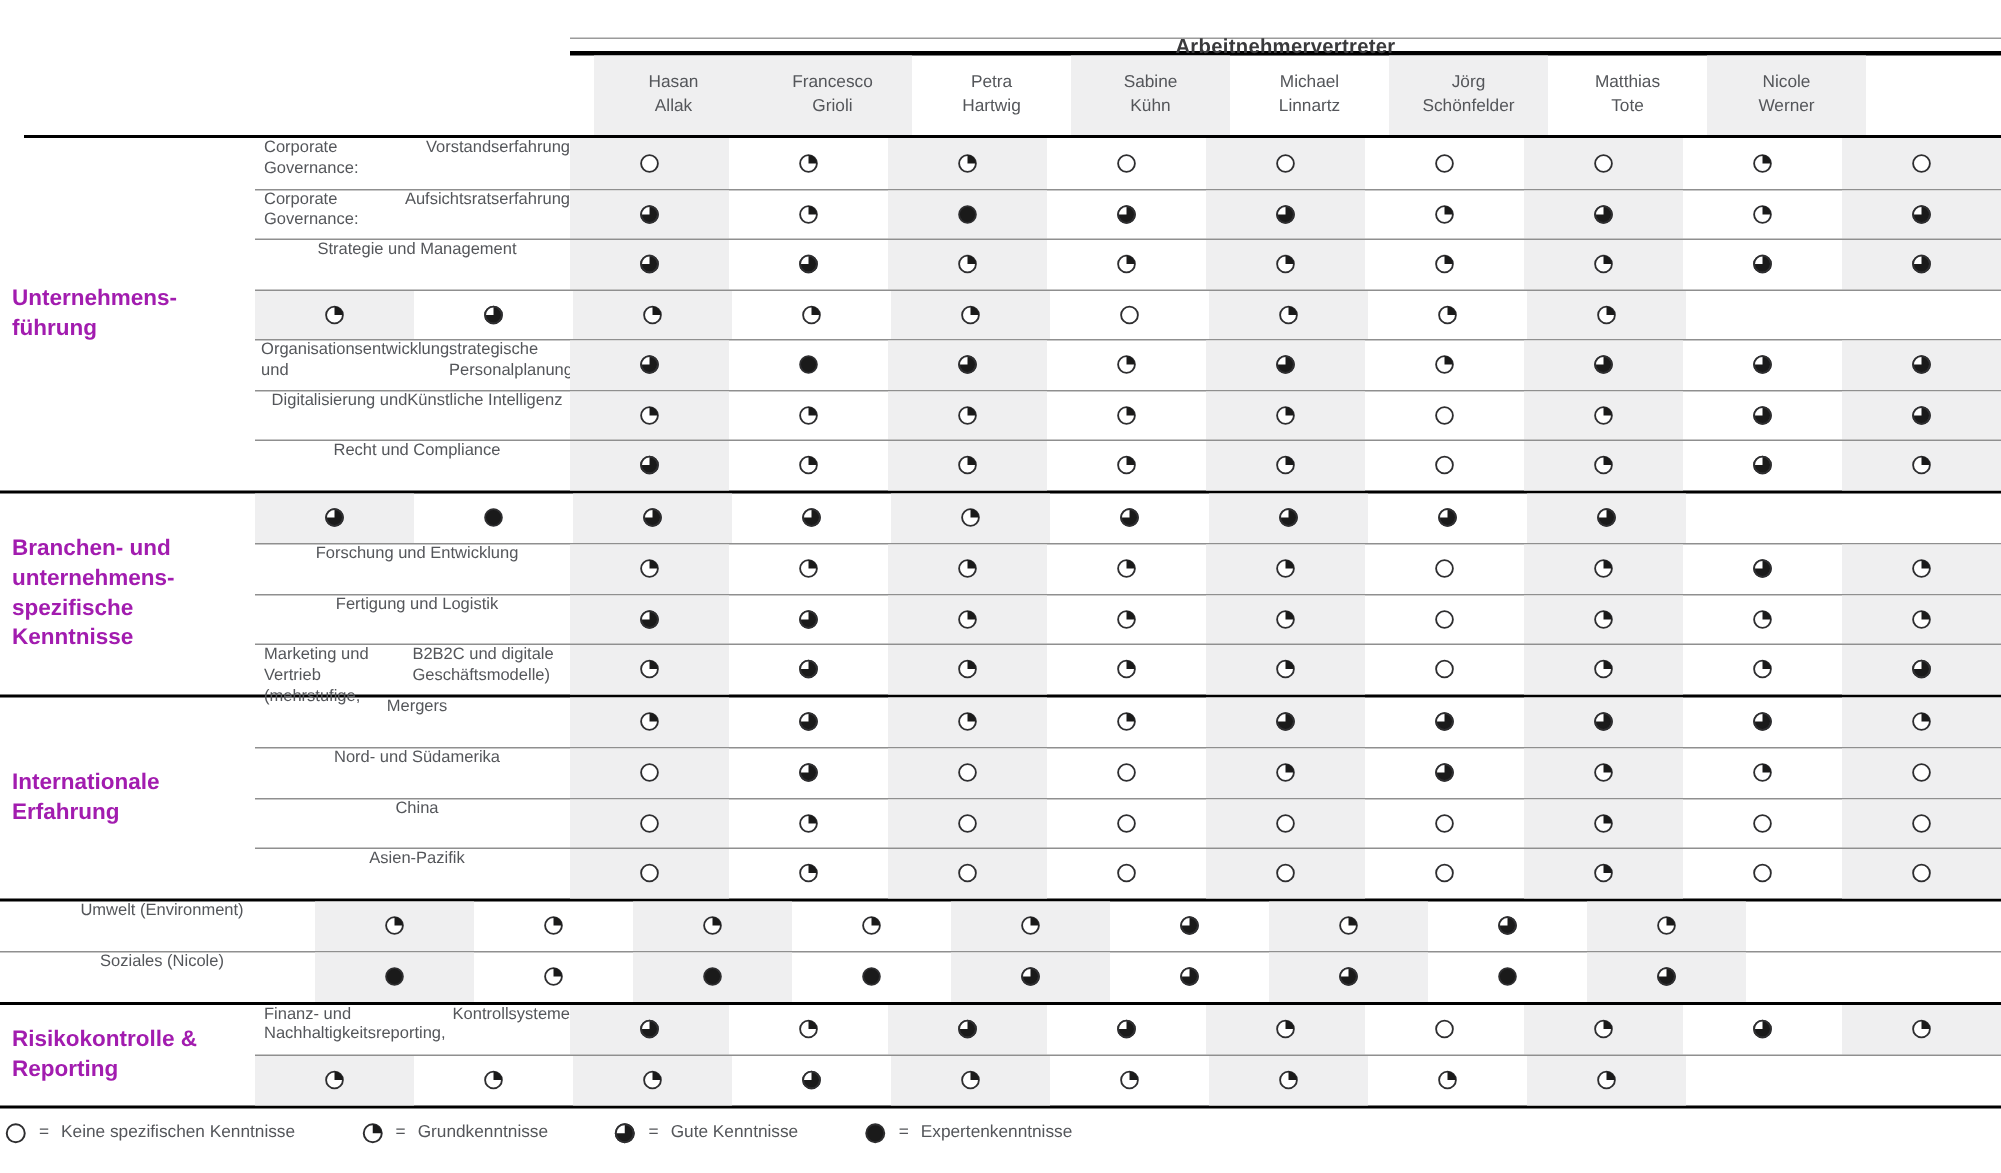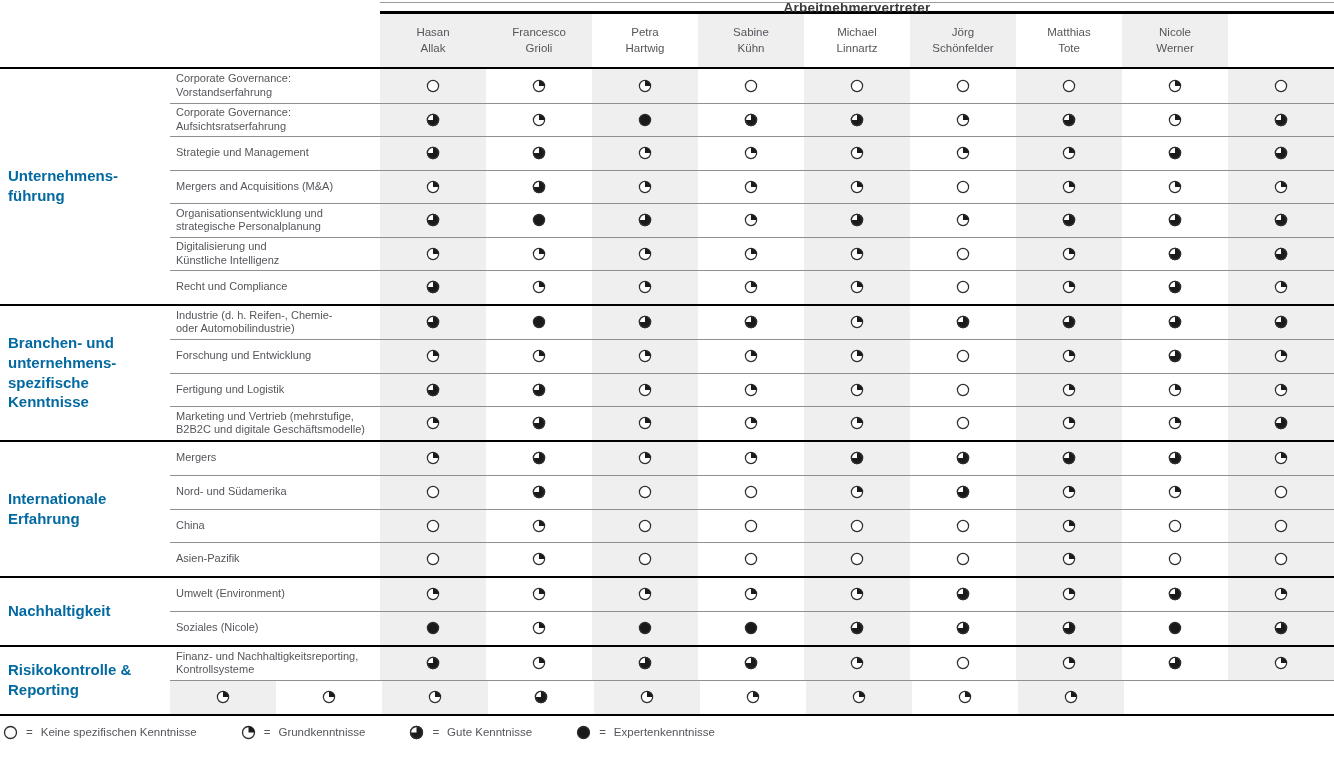--- a/index.html
+++ b/index.html
@@ -1,41 +1,41 @@
 <!DOCTYPE html>
 <html><head>
 <meta charset="utf-8">
 <style>
   * { box-sizing: border-box; }
   html,body { margin:0; padding:0; background:#fff; }
   body { font-family:"Liberation Sans", sans-serif; }
   .page { width:1334px; height:782px; background:#fff; overflow:hidden; position:relative; }
 
   
-  .header-band { display:flex; height:14px; }
+  .header-band { display:flex; height:14px;margin-top:23px; }
   .header-spacer { width:380px; }
   .header-title-wrap { flex:1; margin-top:2px; border-top:1px solid #9b9b9b; border-bottom:3px solid #000;
                        display:flex; align-items:center; justify-content:center; }
   .header-title { font-weight:bold; font-size:13.5px; color:#3a3a3c; letter-spacing:.2px; }
 
   
-  .names-row { display:flex; height:55px; border-bottom:2.5px solid #000; }
+  .names-row { display:flex; height:55px; border-bottom:2.5px solid #000;margin-left:16px; }
   .names-spacer { width:380px; }
   .name-cell { width:106px; display:flex; flex-direction:column; align-items:center; justify-content:center;
                font-size:11.5px; color:#54565a; line-height:1.35; text-align:center; }
   .name-cell.alt { background:#efeff0; }
 
   
   .group { display:flex; border-bottom:2.5px solid #000; }
   .group-label { width:170px; padding-left:8px; display:flex; flex-direction:column; justify-content:center;
-                 font-weight:bold; font-size:15px; color:#0369a1; line-height:1.32; }
+                 font-weight:bold; font-size:15px; color:#a21caf; line-height:1.32; }
   .group-rows { flex:1; display:flex; flex-direction:column; }
   .mrow { display:flex; height:33.5px; }
   .mrow + .mrow { border-top:1px solid #8f8f8f; }
-  .skill { width:210px; padding-left:6px; display:flex; flex-direction:column; justify-content:center;
+  .skill { width:210px; padding-left:6px; display:flex; justify-content:center;
            font-size:11px; color:#54565a; line-height:1.25; }
   .cell { width:106px; display:flex; align-items:center; justify-content:center; }
   .cell.alt { background:#efeff0; }
   .ball { width:14px; height:14px; display:block; }
 
   
   .legend { display:flex; align-items:center; height:33px; padding-left:3px;
             font-size:11.5px; color:#54565a; }
   .legend-item { display:flex; align-items:center; margin-right:44px; }
   .legend-item .ball { width:15px; height:15px; margin-right:8px; }
@@ -272,23 +272,20 @@
             </div>
             <div class="cell alt">
               <svg viewBox="0 0 16 16" class="ball">
                 <circle cx="8" cy="8" r="6.4" fill="#1a1a1a" stroke="#2e2e30" stroke-width="1.4"></circle>
                 <path d="M8 8 L1.6 8 A6.4 6.4 0 0 1 8 1.6 Z" fill="#ffffff"></path>
                 <circle cx="8" cy="8" r="6.4" fill="none" stroke="#2e2e30" stroke-width="1.4"></circle>
               </svg>
             </div>
           </div>
           <div class="mrow">
-            <div class="skill">
-              <span>Mergers and Acquisitions (M&amp;A)</span>
-            </div>
             <div class="cell alt">
               <svg viewBox="0 0 16 16" class="ball">
                 <circle cx="8" cy="8" r="6.4" fill="#ffffff" stroke="#2e2e30" stroke-width="1.4"></circle>
                 <path d="M8 8 L8 1.6 A6.4 6.4 0 0 1 14.4 8 Z" fill="#1a1a1a"></path>
               </svg>
             </div>
             <div class="cell">
               <svg viewBox="0 0 16 16" class="ball">
                 <circle cx="8" cy="8" r="6.4" fill="#1a1a1a" stroke="#2e2e30" stroke-width="1.4"></circle>
                 <path d="M8 8 L1.6 8 A6.4 6.4 0 0 1 8 1.6 Z" fill="#ffffff"></path>
@@ -526,24 +523,20 @@
         </div>
       </div>
       <div class="group">
         <div class="group-label">
           <span>Branchen- und</span>
           <span>unternehmens-</span>
           <span>spezifische Kenntnisse</span>
         </div>
         <div class="group-rows">
           <div class="mrow">
-            <div class="skill">
-              <span>Industrie (d. h. Reifen-, Chemie-</span>
-              <span>oder Automobilindustrie)</span>
-            </div>
             <div class="cell alt">
               <svg viewBox="0 0 16 16" class="ball">
                 <circle cx="8" cy="8" r="6.4" fill="#1a1a1a" stroke="#2e2e30" stroke-width="1.4"></circle>
                 <path d="M8 8 L1.6 8 A6.4 6.4 0 0 1 8 1.6 Z" fill="#ffffff"></path>
                 <circle cx="8" cy="8" r="6.4" fill="none" stroke="#2e2e30" stroke-width="1.4"></circle>
               </svg>
             </div>
             <div class="cell">
               <svg viewBox="0 0 16 16" class="ball">
                 <circle cx="8" cy="8" r="6.4" fill="#1a1a1a" stroke="#2e2e30" stroke-width="1.4"></circle>
@@ -1007,23 +1000,20 @@
             </div>
             <div class="cell alt">
               <svg viewBox="0 0 16 16" class="ball">
                 <circle cx="8" cy="8" r="6.4" fill="#ffffff" stroke="#2e2e30" stroke-width="1.4"></circle>
               </svg>
             </div>
           </div>
         </div>
       </div>
       <div class="group">
-        <div class="group-label">
-          <span>Nachhaltigkeit</span>
-        </div>
         <div class="group-rows">
           <div class="mrow">
             <div class="skill">
               <span>Umwelt (Environment)</span>
             </div>
             <div class="cell alt">
               <svg viewBox="0 0 16 16" class="ball">
                 <circle cx="8" cy="8" r="6.4" fill="#ffffff" stroke="#2e2e30" stroke-width="1.4"></circle>
                 <path d="M8 8 L8 1.6 A6.4 6.4 0 0 1 14.4 8 Z" fill="#1a1a1a"></path>
               </svg>

